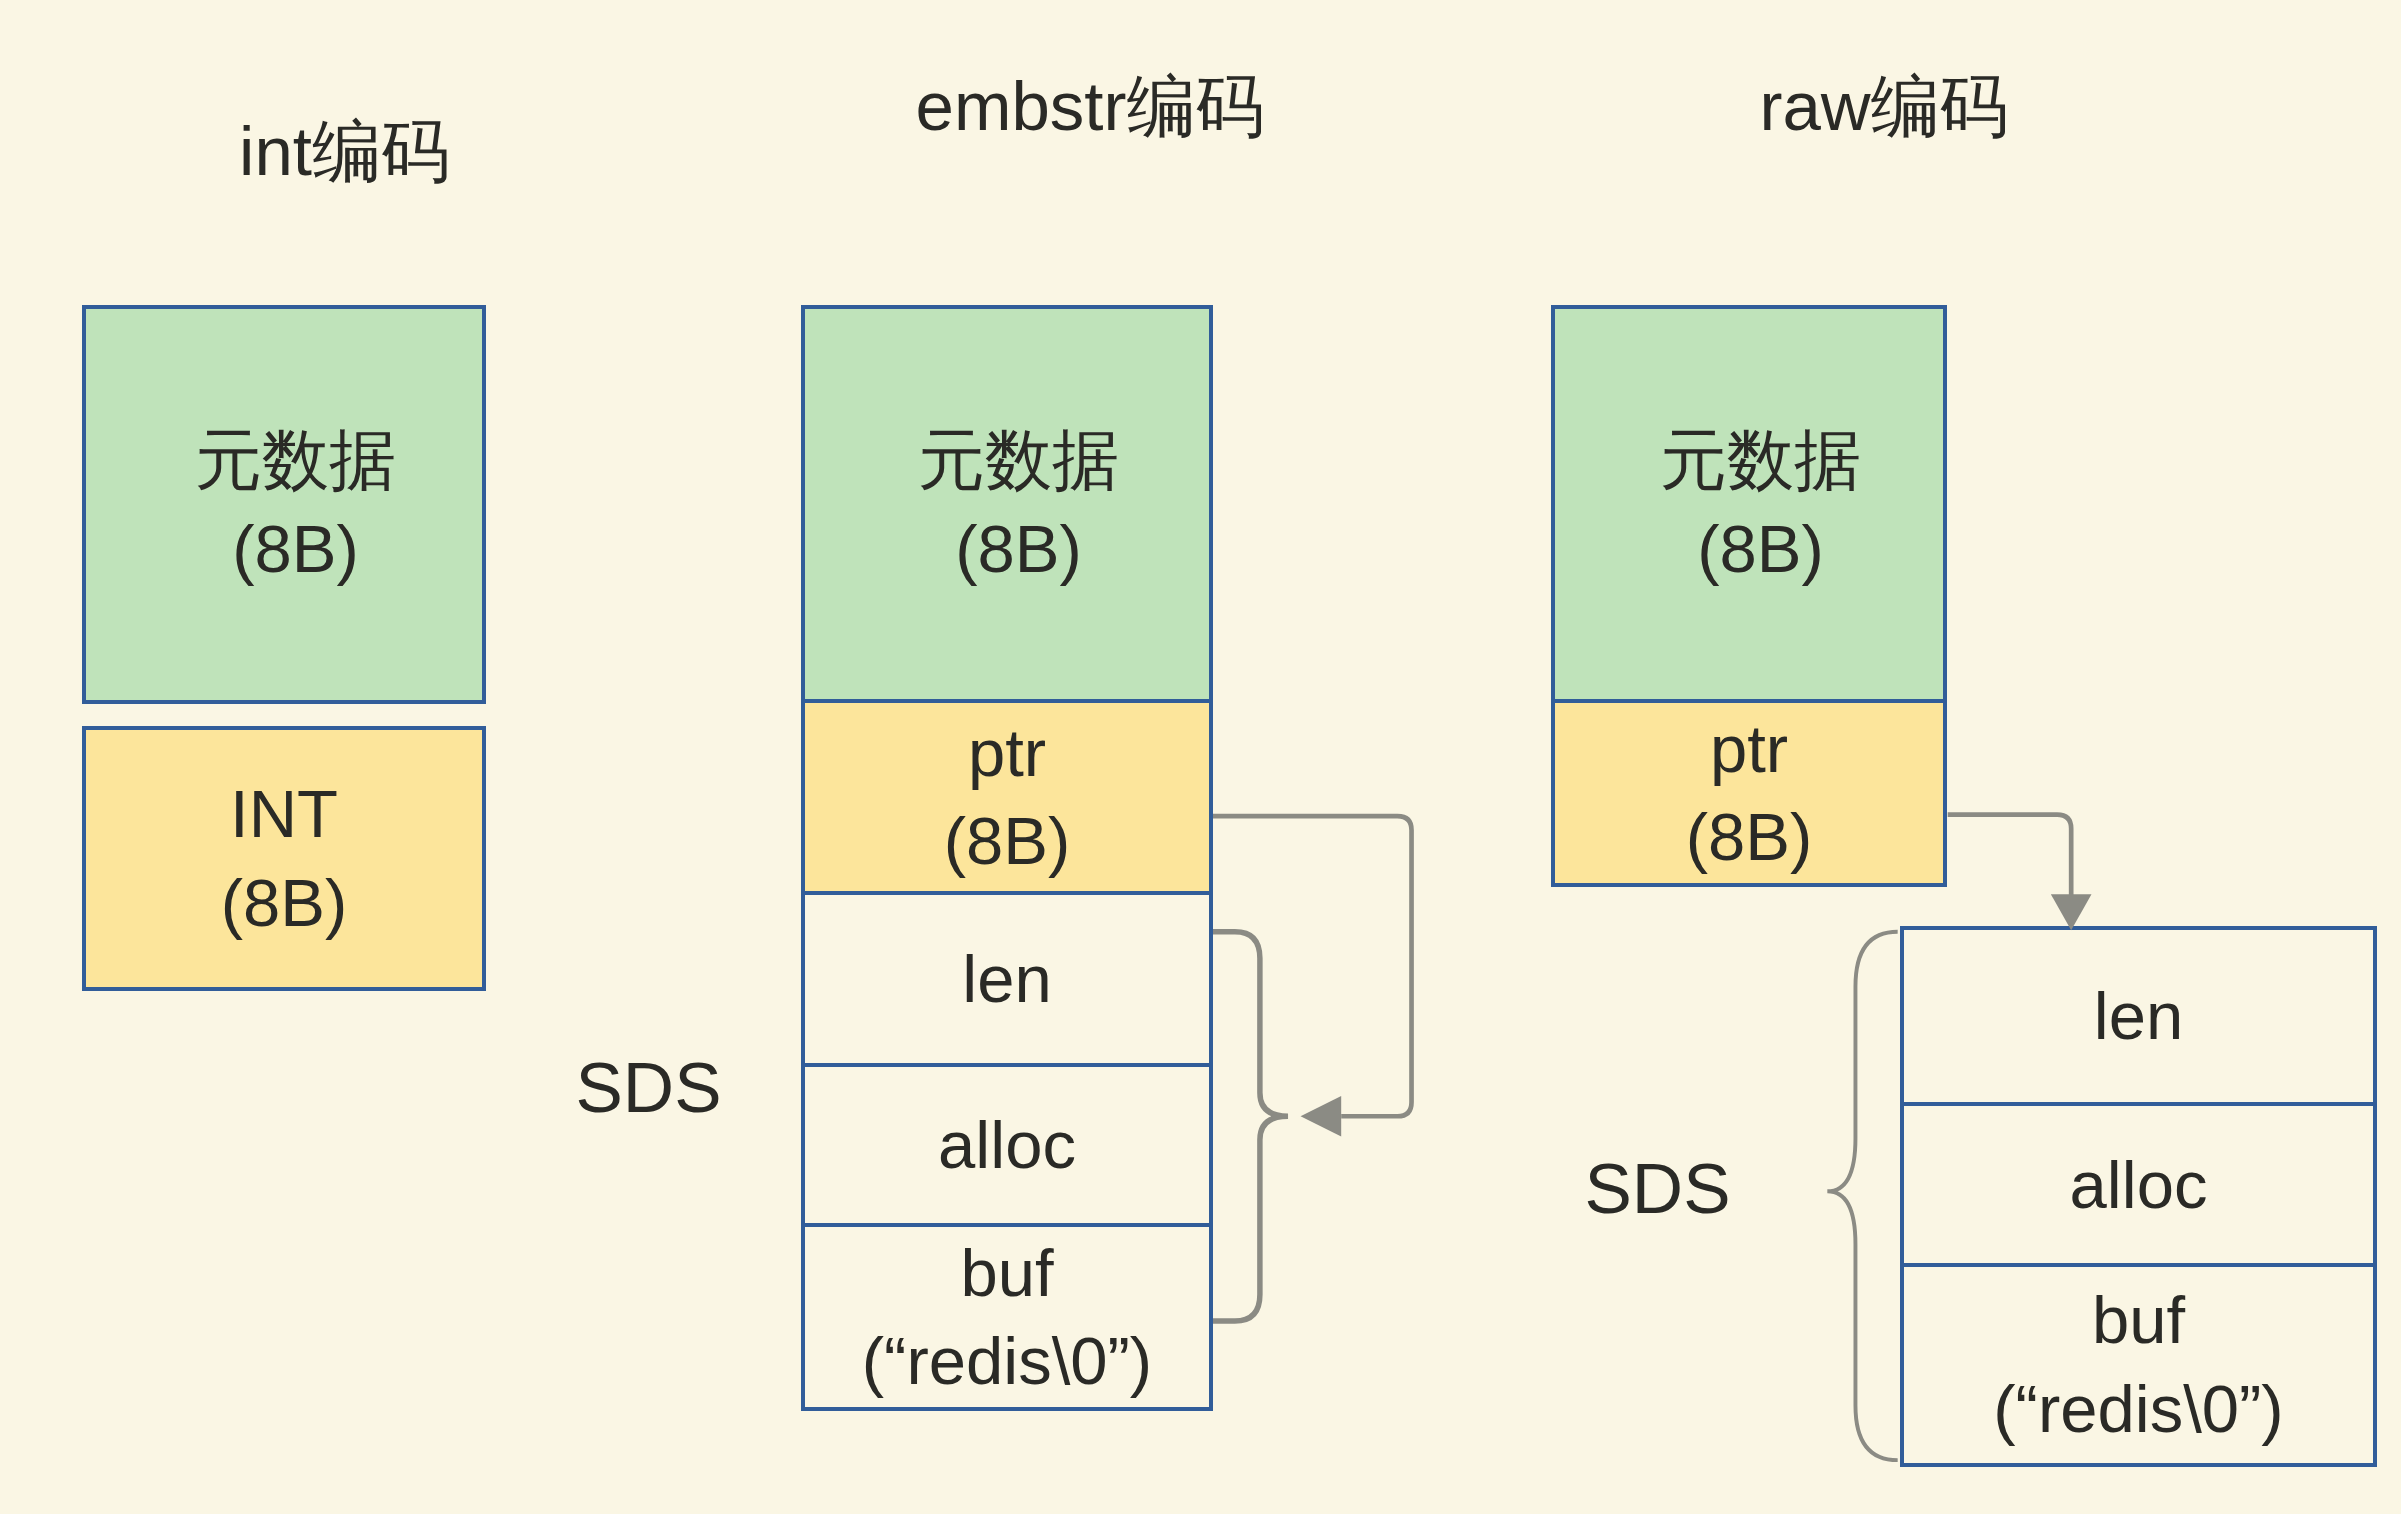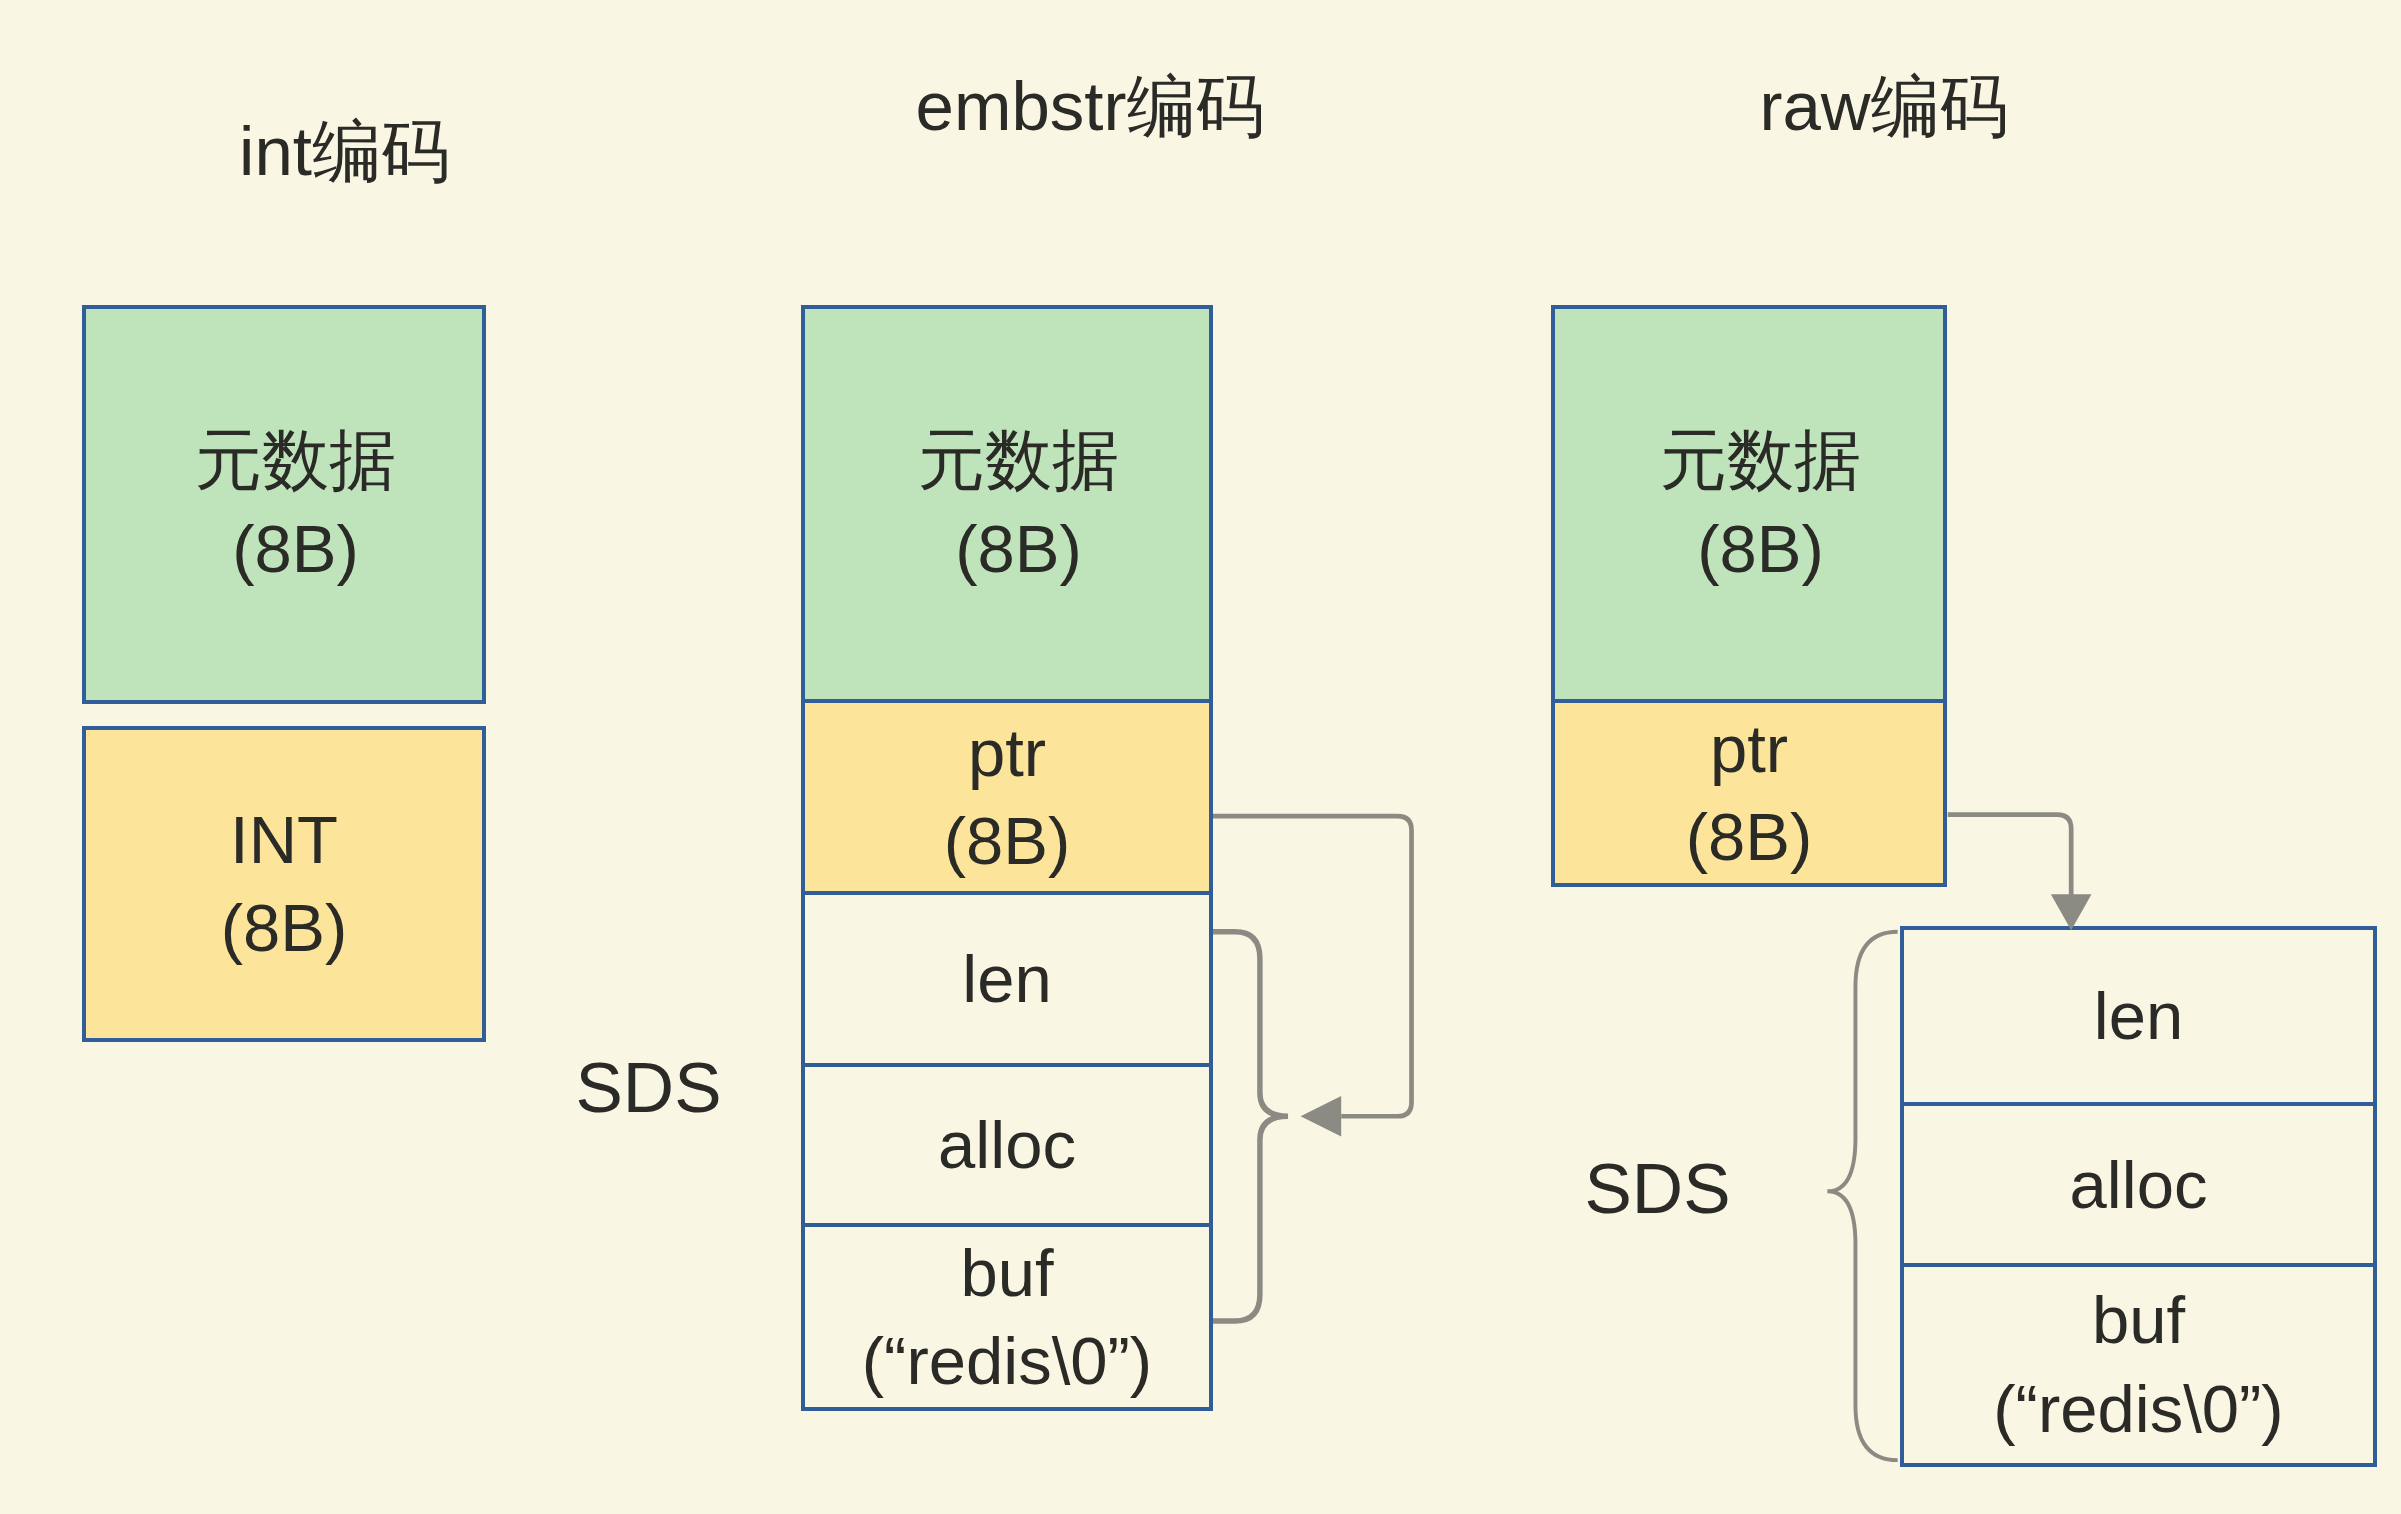--- a/index.html
+++ b/index.html
@@ -66,21 +66,21 @@
 
   <div class="title" style="left:1493px;top:64px;width:782px;">
     <div>raw编码</div>
   </div>
 
   <div class="stack" style="left:82px;top:305px;width:404px;">
     <div class="cell green" style="height:399px;">
       <div>元数据</div>
       <div>(8B)</div>
     </div>
-    <div class="cell yellow" style="height:316px;margin-top:22px;">
+    <div class="cell yellow" style="height:265px;margin-top:22px;">
       <div>INT</div>
       <div>(8B)</div>
     </div>
   </div>
 
   <div class="stack" style="left:801px;top:305px;width:412px;">
     <div class="cell green" style="height:399px;">
       <div>元数据</div>
       <div>(8B)</div>
     </div>

